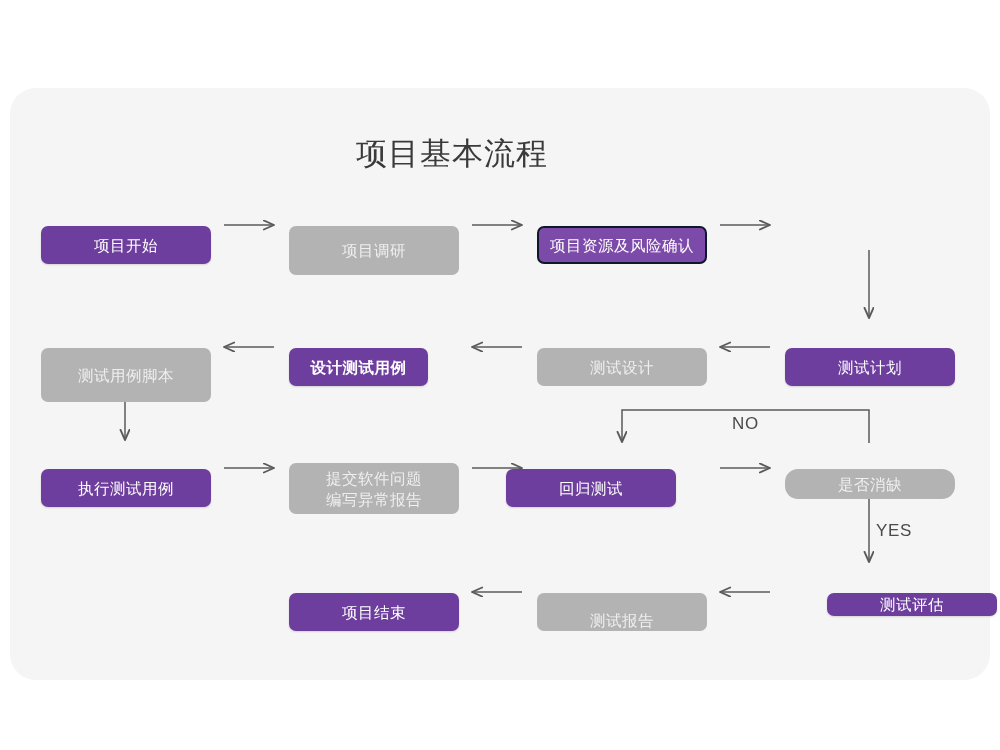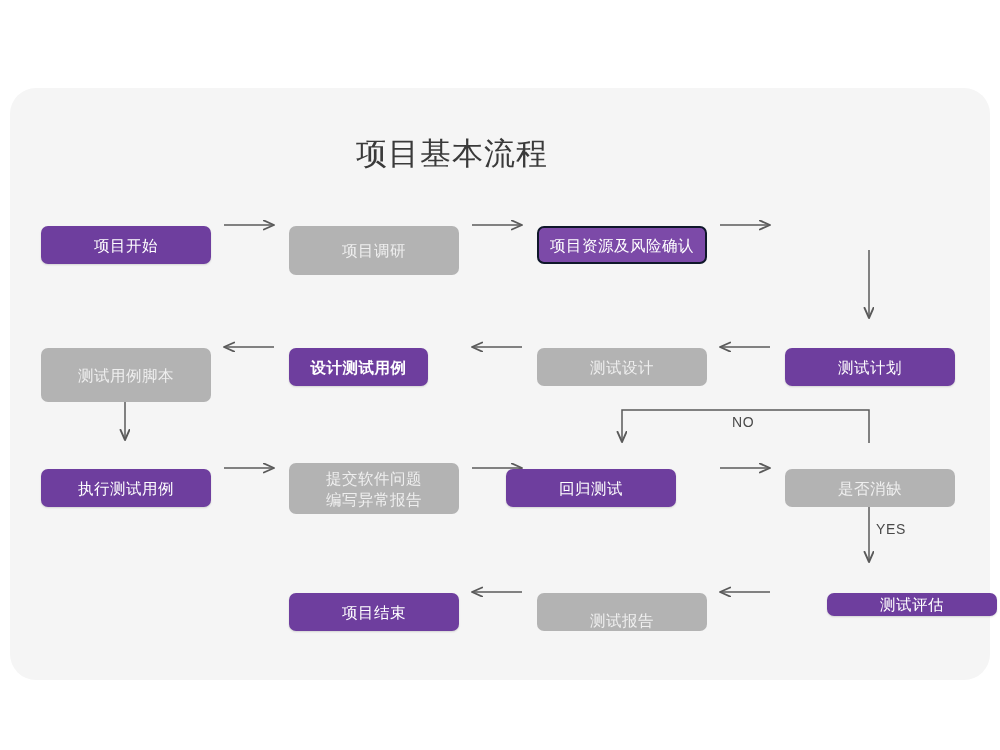--- a/index.html
+++ b/index.html
@@ -72,21 +72,21 @@
   .conn {
     position: absolute;
     left: 0;
     top: 0;
     width: 1000px;
     height: 750px;
     pointer-events: none;
   }
   .edge-label {
     position: absolute;
-    font-size: 14px;
+    font-size: 17px;
     color: #4a4a4a;
     letter-spacing: 0.6px;
     font-family: "Liberation Sans", "DejaVu Sans", sans-serif;
   }
 </style>
 </head>
 <body>
 
 <div id="stage">
 
@@ -186,21 +186,21 @@
   </div>
   <div class="node gray" style="left:289px; top:443px; width:170px; height:51px;">
     <span class="label">
       <span>提交软件问题</span>
       <span>编写异常报告</span>
     </span>
   </div>
   <div class="node purple" style="left:506px; top:449px; width:170px; height:38px;">
     <span class="label">回归测试</span>
   </div>
-  <div class="node gray" style="left:785px; top:449px; width:170px; height:38px;">
+  <div class="node gray" style="left:785px; top:449px; width:170px; height:30px;border-radius:13px;">
     <span class="label">是否消缺</span>
   </div>
 
   <div class="node purple" style="left:289px; top:573px; width:170px; height:38px;">
     <span class="label">项目结束</span>
   </div>
   <div class="node gray" style="left:537px; top:573px; width:170px; height:38px;align-items:flex-end;">
     <span class="label">测试报告</span>
   </div>
   <div class="node purple" style="left:827px; top:573px; width:170px; height:23px;">

